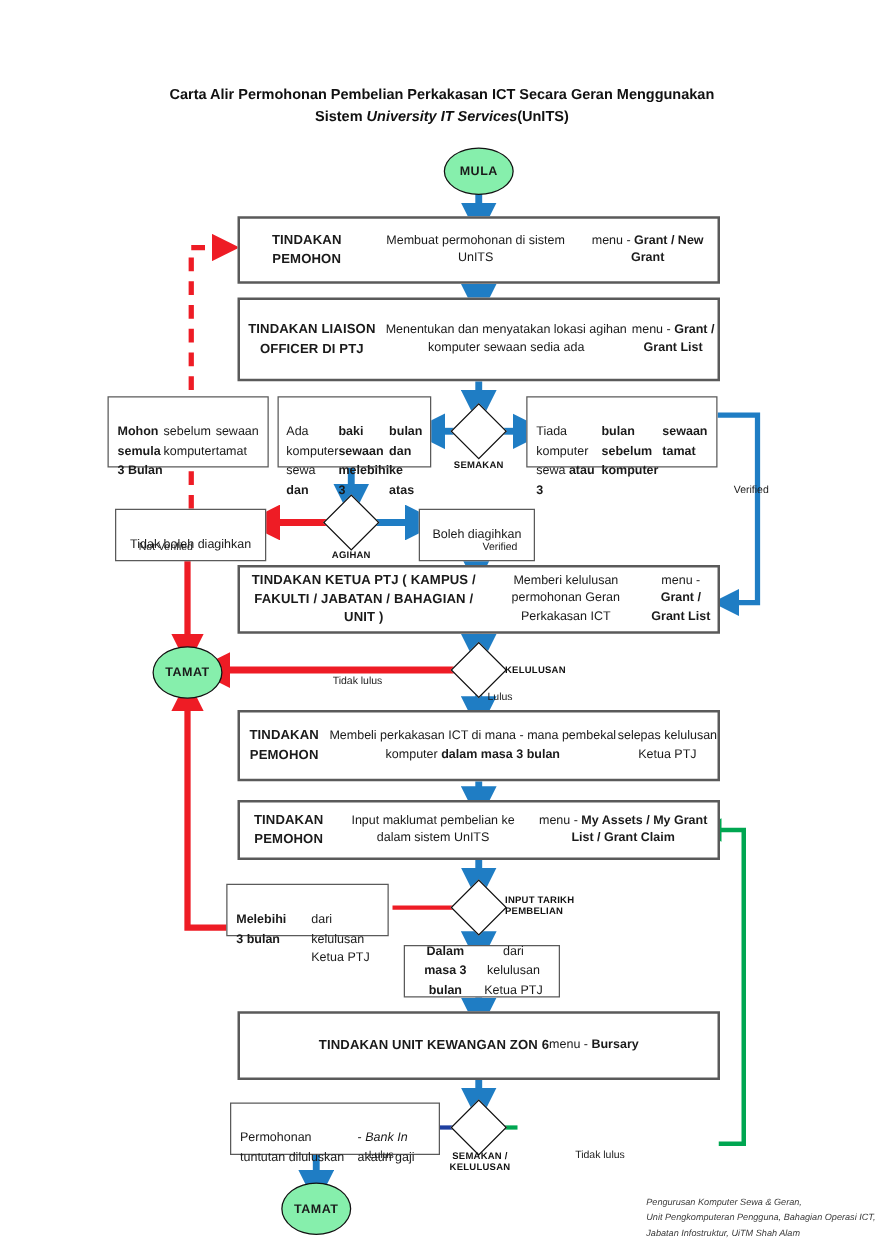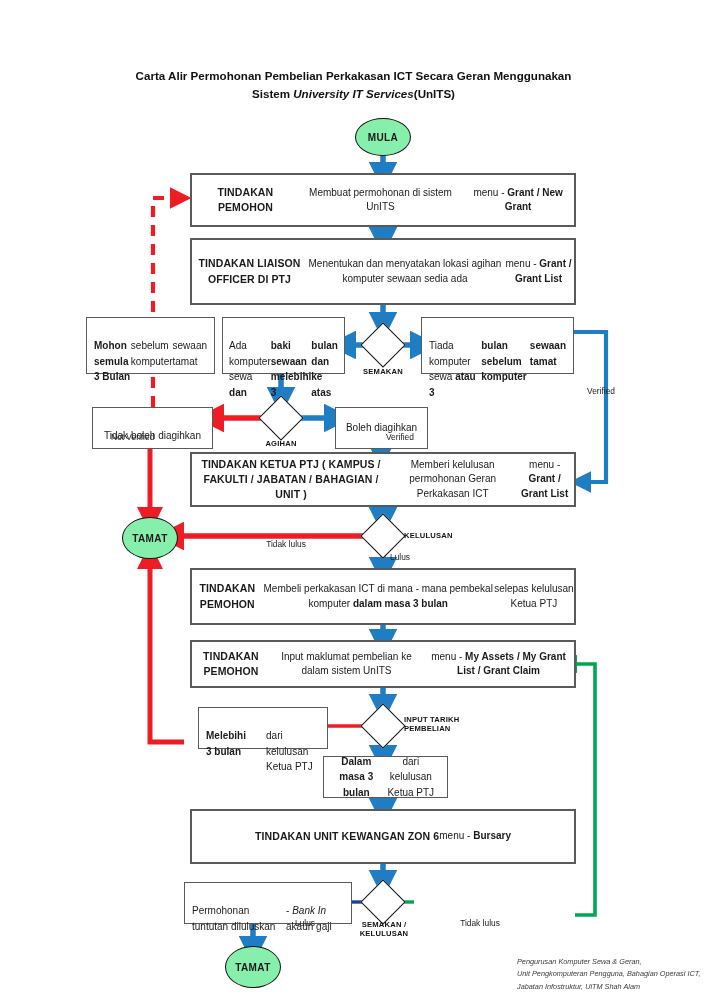--- a/index.html
+++ b/index.html
@@ -208,21 +208,21 @@
   </div>
 
   <div class="node note" style="left:92px;top:395px;width:121px;height:22px;">
     <div>Tidak boleh diagihkan</div>
   </div>
 
   <div class="node note center" style="left:335px;top:395px;width:93px;height:25px;">
     <div>Boleh diagihkan</div>
   </div>
 
-  <div class="node note" style="left:198px;top:695px;width:130px;height:36px;gap:20px;">
+  <div class="node note" style="left:181px;top:695px;width:130px;height:36px;gap:20px;">
     <div><b>Melebihi 3 bulan</b></div>
     <div>dari kelulusan Ketua PTJ</div>
   </div>
 
   <div class="node note center" style="left:323px;top:744px;width:125px;height:40px;">
     <div><b>Dalam masa 3 bulan</b></div>
     <div>dari kelulusan Ketua PTJ</div>
   </div>
 
   <div class="node note" style="left:184px;top:870px;width:168px;height:38px;">

